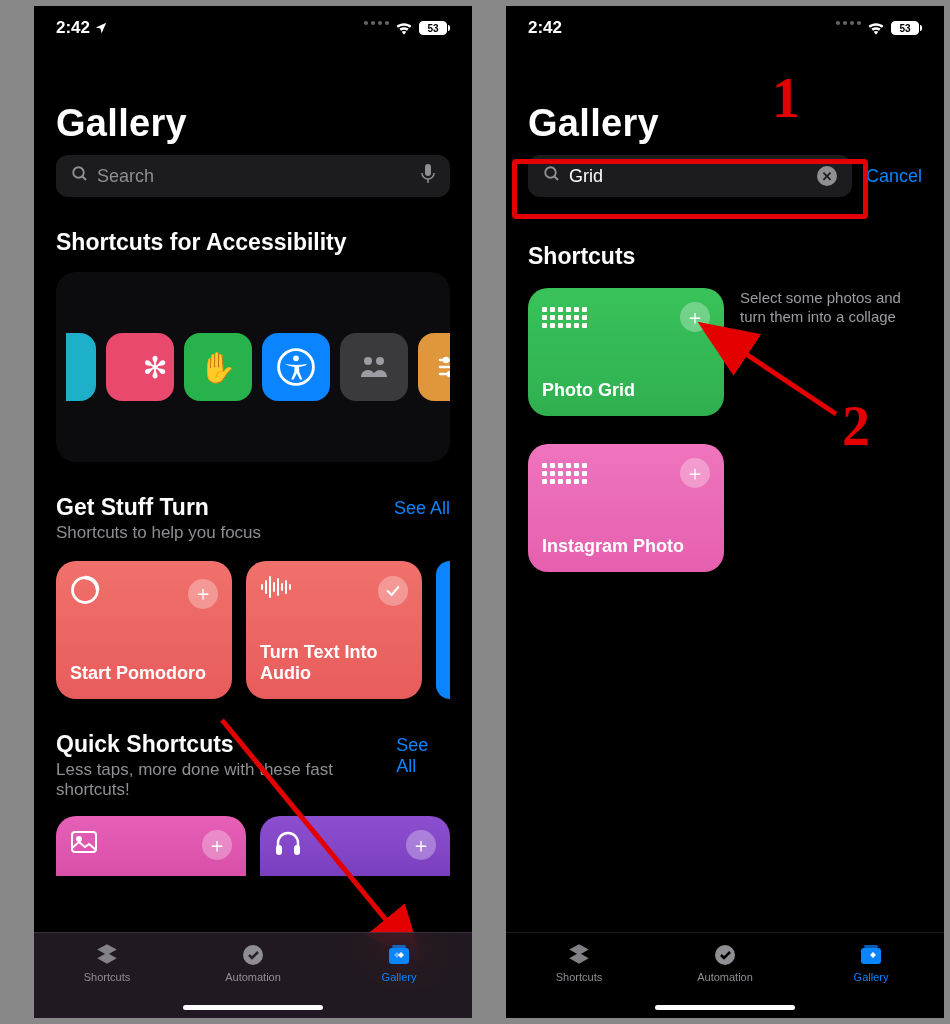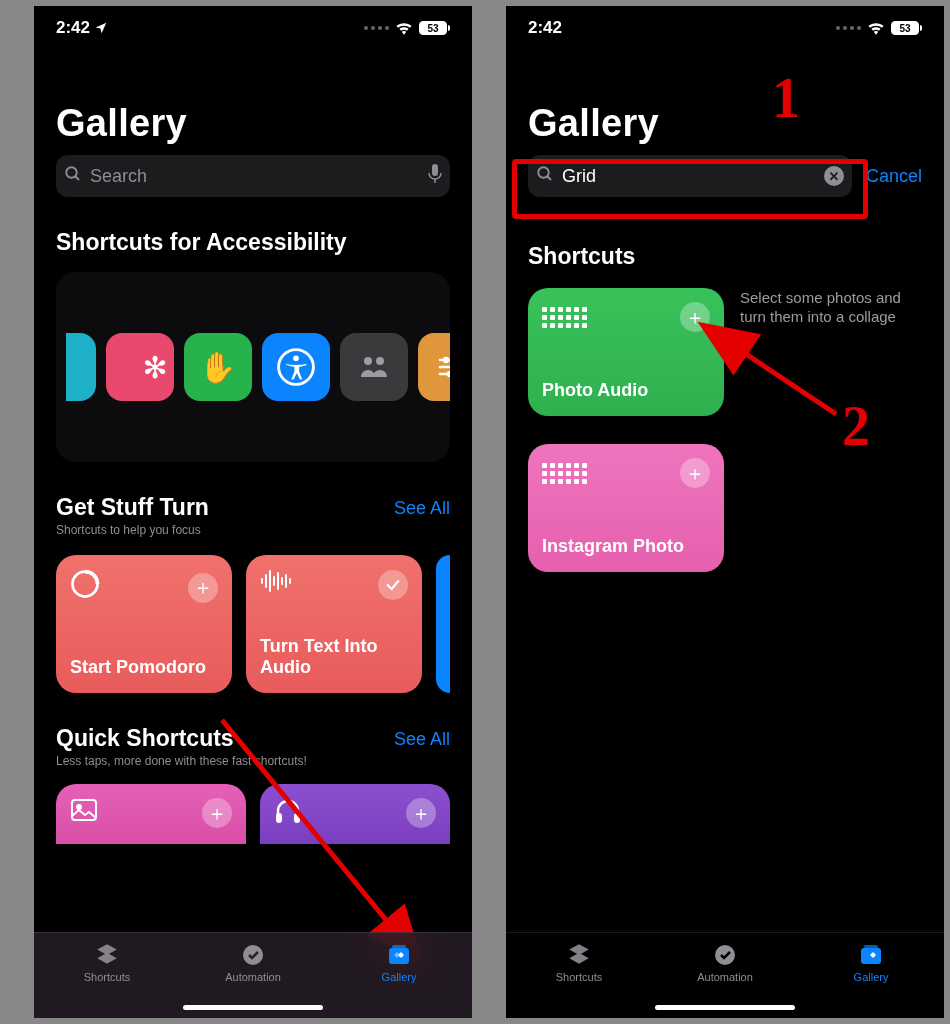--- a/index.html
+++ b/index.html
@@ -3,44 +3,44 @@
 <meta charset="utf-8">
 <style>
   * { box-sizing: border-box; margin: 0; padding: 0; font-family: -apple-system, "SF Pro Text", "Helvetica Neue", Arial, sans-serif; }
   body { background: #888; width: 950px; height: 1024px; overflow: hidden; }
   .stage { display: flex; gap: 6px; padding: 6px; width: 950px; height: 1024px; }
   .phone { width: 466px; height: 1012px; background: #000; border-radius: 0; position: relative; overflow: hidden; display: flex; flex-direction: column; margin-left: 28px; }
 
   
   .status-bar { height: 44px; display: flex; align-items: center; justify-content: space-between; padding: 0 22px; color: #fff; font-size: 17px; font-weight: 600; }
   .status-left { display: flex; align-items: center; gap: 4px; }
-  .status-right { display: flex; align-items: center; gap: 6px; }
+  .status-right { display: flex; gap: 6px; }
   .cell-dots { display: flex; gap: 3px; }
   .cell-dots span { width: 4px; height: 4px; border-radius: 50%; background: #666; }
   .wifi-icon svg, .loc-icon svg { display: block; }
   .battery { display: flex; align-items: center; }
   .batt-box { width: 28px; height: 14px; border: 1.5px solid #fff; border-radius: 4px; position: relative; display: flex; align-items: center; justify-content: center; font-size: 10px; font-weight: 700; color:#000; background:#fff; }
   .batt-tip { width: 2px; height: 6px; background: #fff; border-radius: 0 2px 2px 0; margin-left: 1px; }
 
   .content { flex: 1; overflow: hidden; padding: 0 22px; position: relative; }
 
   h1.page-title { color: #fff; font-size: 38px; font-weight: 700; margin-top: 52px; margin-bottom: 10px; letter-spacing: 0.3px; }
 
   
   .search-row { display: flex; align-items: center; gap: 14px; }
-  .search-bar { flex: 1; background: #1c1c1e; border-radius: 12px; height: 42px; display: flex; align-items: center; padding: 0 8px; }
+  .search-bar { flex: 1; background: #1c1c1e; border-radius: 12px; height: 42px; display: flex; align-items: center; padding: 0 15px; }
   .search-bar .mag { color: #8e8e93; margin-right: 8px; }
   .search-bar input { flex: 1; background: transparent; border: none; outline: none; color: #fff; font-size: 18px; }
   .search-bar input::placeholder { color: #8e8e93; }
   .search-bar .mic { color: #8e8e93; }
   .search-bar .clear-btn { width: 20px; height: 20px; border-radius: 50%; background: #8e8e93; display: flex; align-items: center; justify-content: center; color: #1c1c1e; font-size: 13px; font-weight: 700; }
   .cancel { color: #0a84ff; font-size: 18px; }
 
   .section-title { color: #fff; font-size: 23px; font-weight: 700; margin-top: 32px; }
-  .section-sub { color: #8e8e93; font-size: 12px; margin-top: 2px; }
+  .section-sub { color: #8e8e93; font-size: 17px; margin-top: 2px; }
   .section-row { display: flex; align-items: flex-start; justify-content: space-between; margin-top: 32px; }
   .see-all { color: #0a84ff; font-size: 18px; margin-top: 4px; }
 
   
   .acc-banner { margin-top: 16px; background: #0c0c0e; border-radius: 20px; height: 190px; display: flex; align-items: center; padding: 0 10px; overflow: hidden; gap: 10px; }
   .acc-tile { width: 68px; height: 68px; border-radius: 16px; display: flex; align-items: center; justify-content: center; color: #fff; font-size: 30px; flex-shrink: 0; }
   .acc-tile.half { width: 30px; border-radius: 0 16px 16px 0; }
 
   
   .card-row { display: flex; gap: 14px; margin-top: 18px; }
@@ -362,21 +362,21 @@
                 <span></span>
             <span></span>
                 <span></span>
                 <span></span>
                 <span></span>
                 <span></span>
                 <span></span>
           </div>
           <span class="add">＋</span>
         </div>
-        <div class="label">Photo Audio</div>
+        <div class="label">Photo Grid</div>
       </div>
       <div class="desc">Select some photos and turn them into a collage</div>
     </div>
 
     <div class="result" style="margin-top:28px">
       <div class="card" style="background:linear-gradient(#ef74bd,#e560ae)">
         <div class="top">
           <div class="grid-dots">
             <span></span>
                 <span></span>

